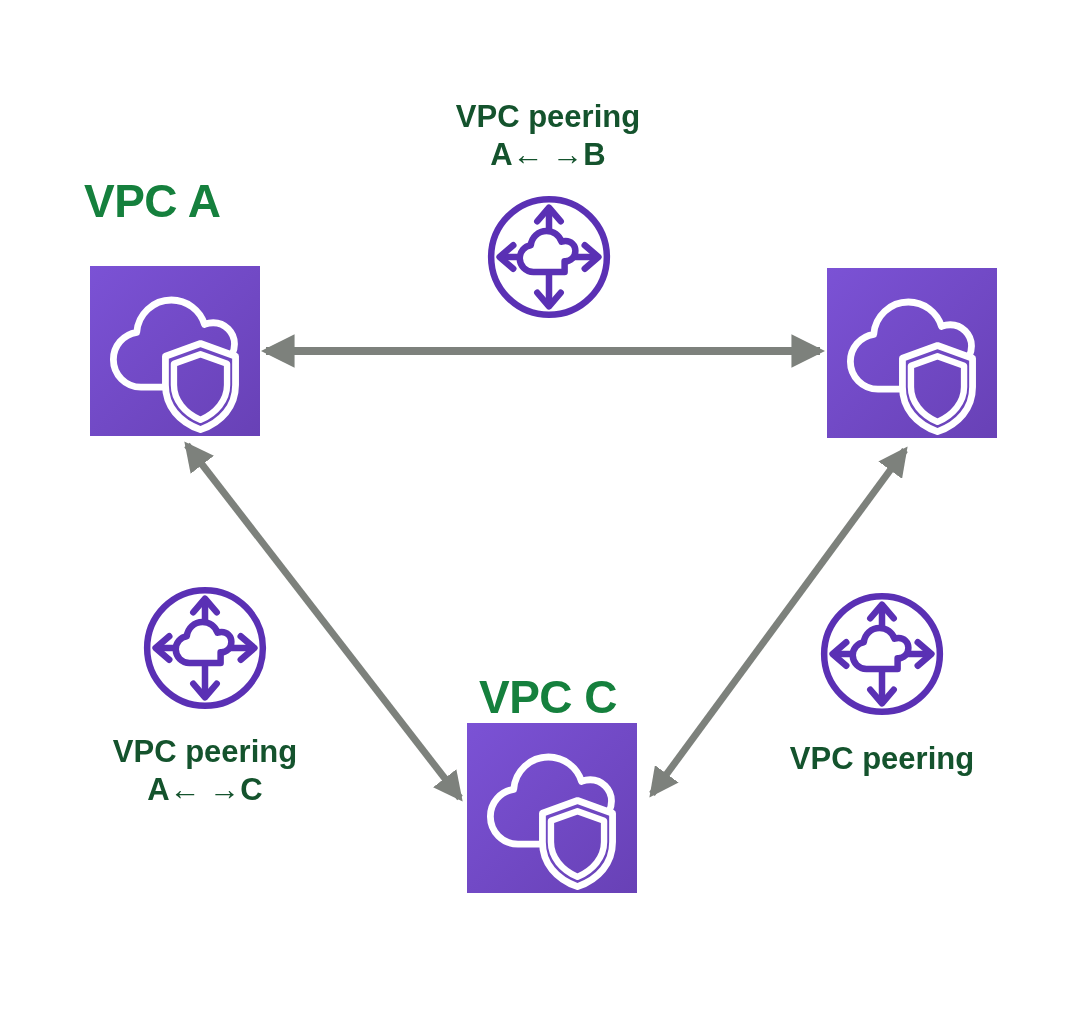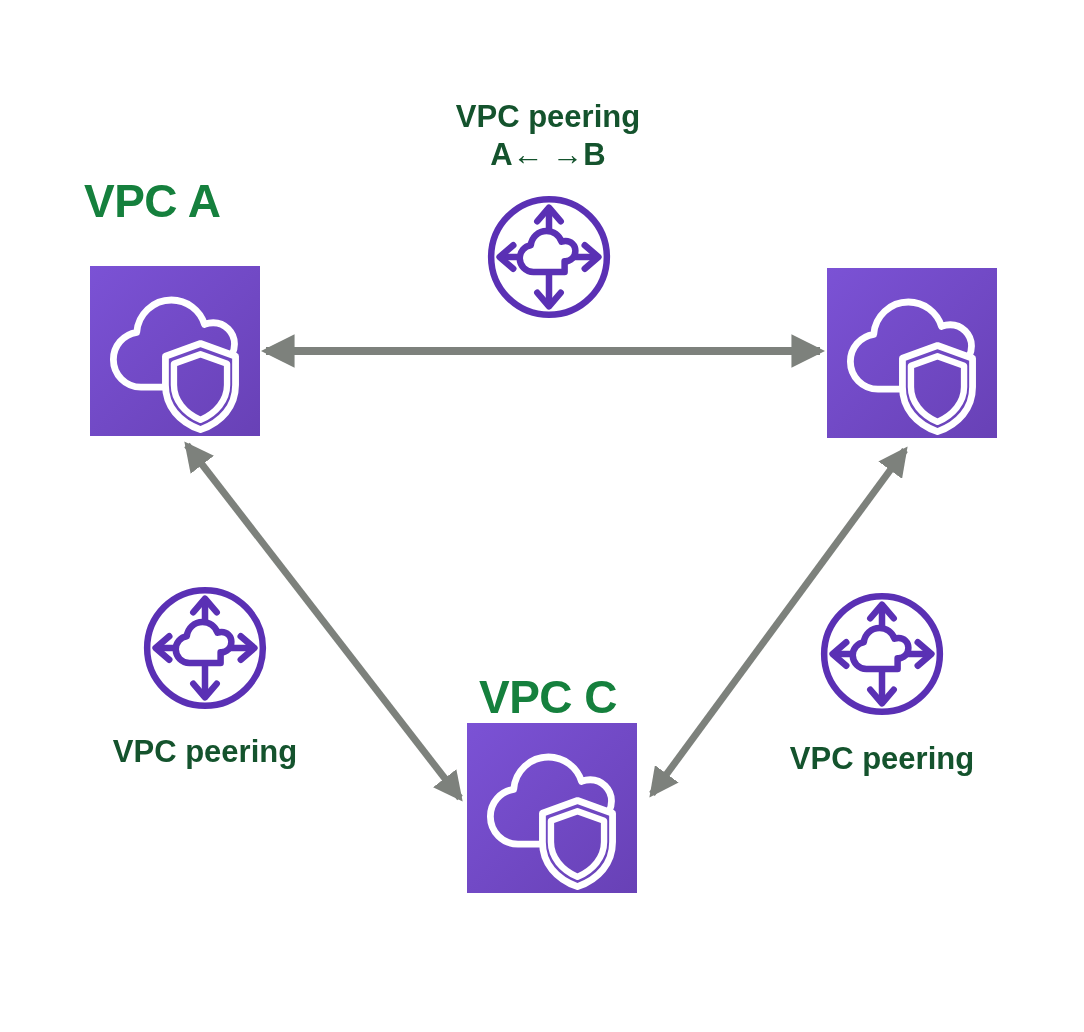--- a/index.html
+++ b/index.html
@@ -142,20 +142,21 @@
       <line x1="14" y1="50" x2="86" y2="50"></line>
       <path d="M41,22.5 L50,12 L59,22.5"></path>
       <path d="M41,77.5 L50,88 L59,77.5"></path>
       <path d="M22.5,41 L12,50 L22.5,59"></path>
       <path d="M77.5,41 L88,50 L77.5,59"></path>
       <path d="M62,61.5 L38,61.5 C32.2,61.5 27.5,56.8 27.5,51 C27.5,45.9 31.2,41.7 36,41 C36.6,34.8 41.8,30 48.1,30 C53.4,30 57.9,33.4 59.6,38.2 C60.6,37.8 61.7,37.6 62.8,37.6 C66.9,37.6 70.3,40.9 70.3,45.1 C70.3,49.6 66.9,53.3 62.4,53.3 L62,53.3 Z" fill="#ffffff"></path>
     </svg>
   </div>
   <div class="peering-group" style="left:60px; top:733px;">
     <div class="peering-title">VPC peering</div>
+    <div class="peering-pair">A← →C</div>
   </div>
 
   <div class="peering-icon" style="left:817px; top:589px;">
     <svg viewBox="0 0 100 100" fill="none" stroke="#5a30b4" stroke-width="5" stroke-linecap="round" stroke-linejoin="round">
       <circle cx="50" cy="50" r="44.5"></circle>
       <line x1="50" y1="14" x2="50" y2="86"></line>
       <line x1="14" y1="50" x2="86" y2="50"></line>
       <path d="M41,22.5 L50,12 L59,22.5"></path>
       <path d="M41,77.5 L50,88 L59,77.5"></path>
       <path d="M22.5,41 L12,50 L22.5,59"></path>

